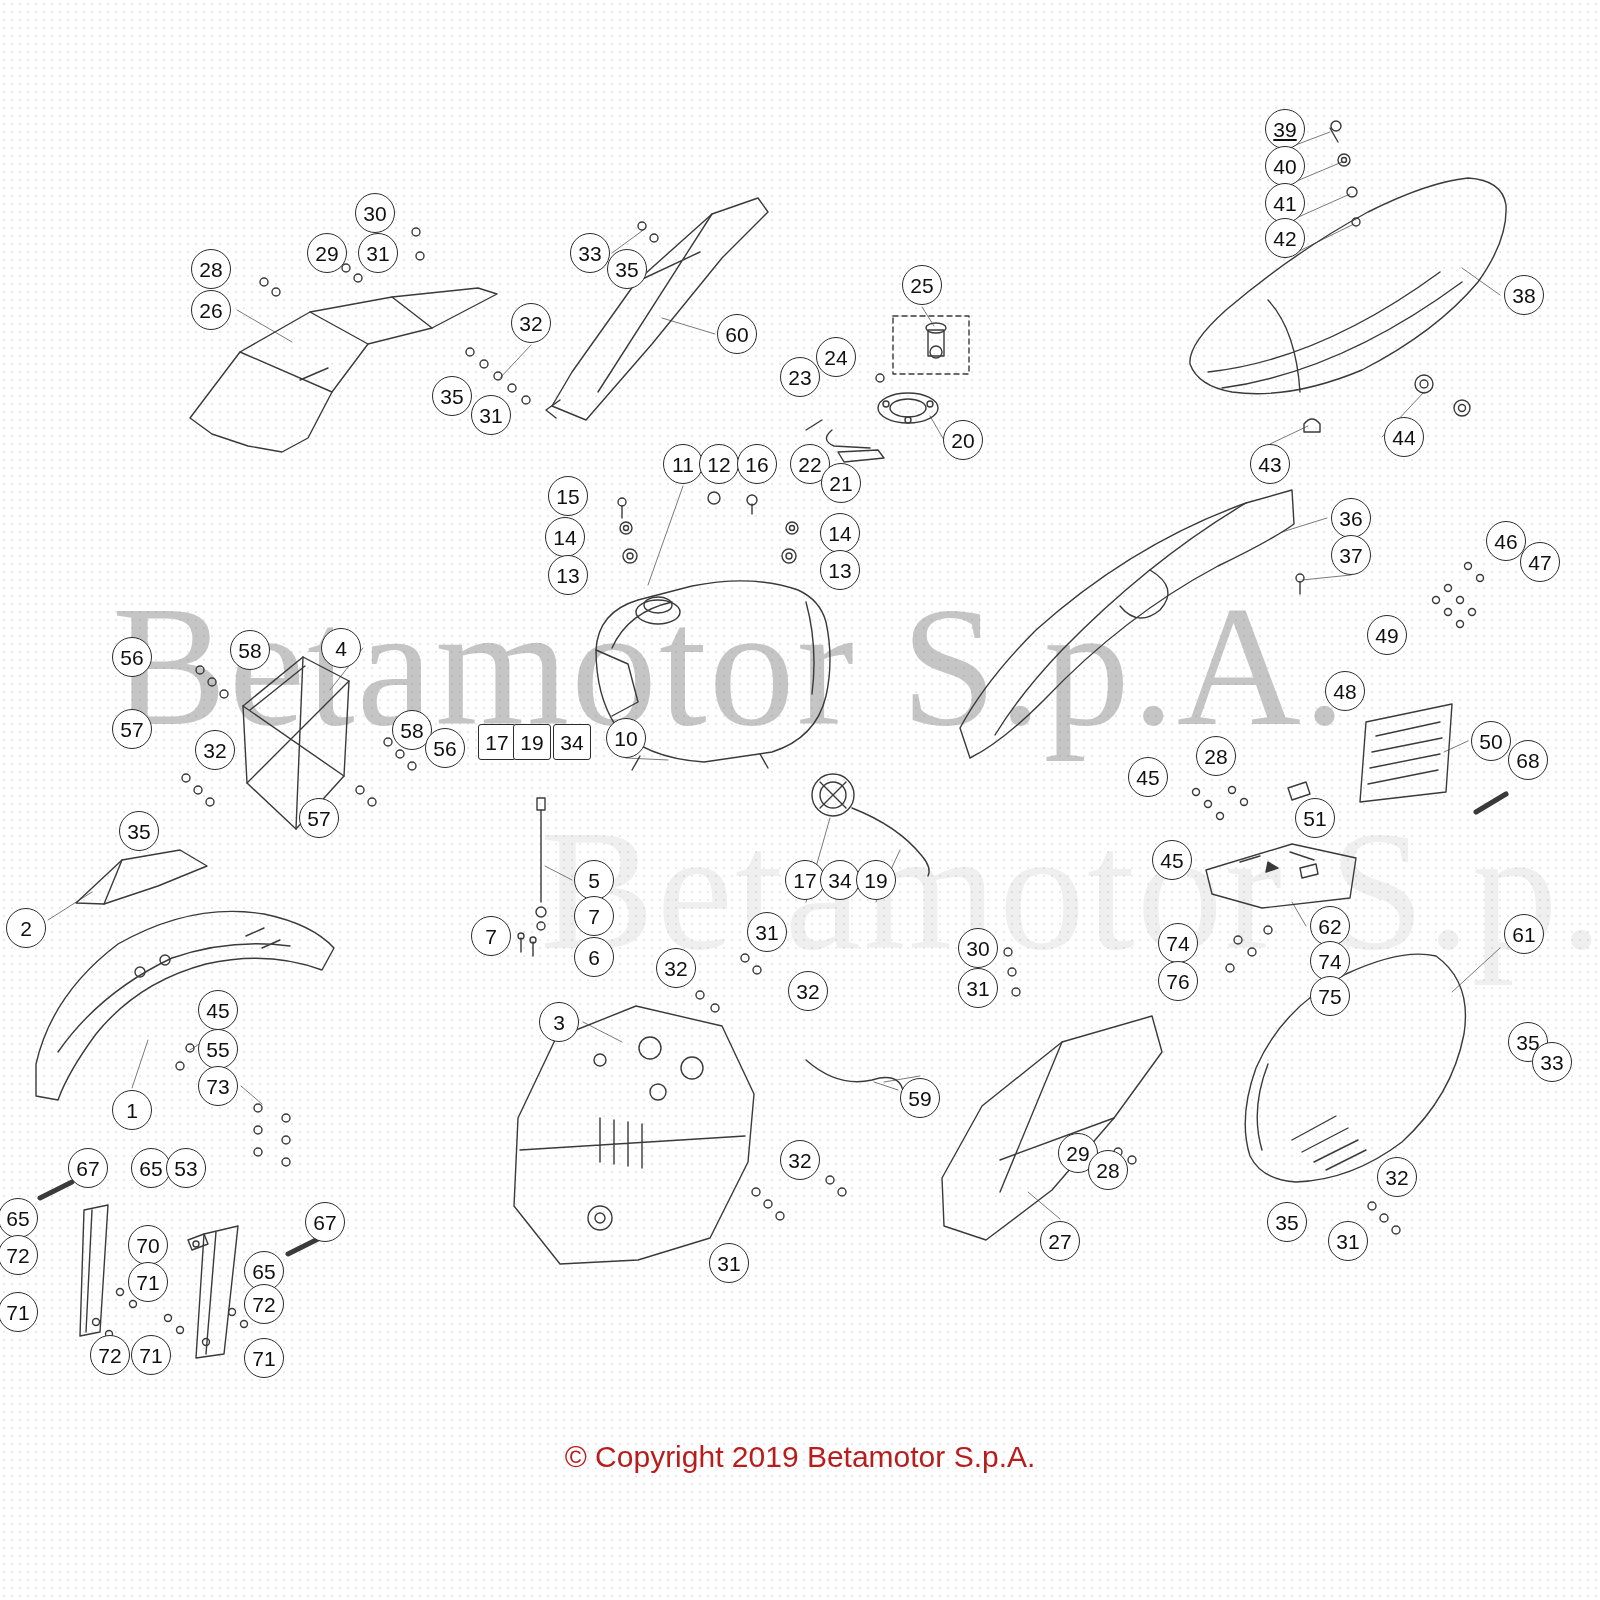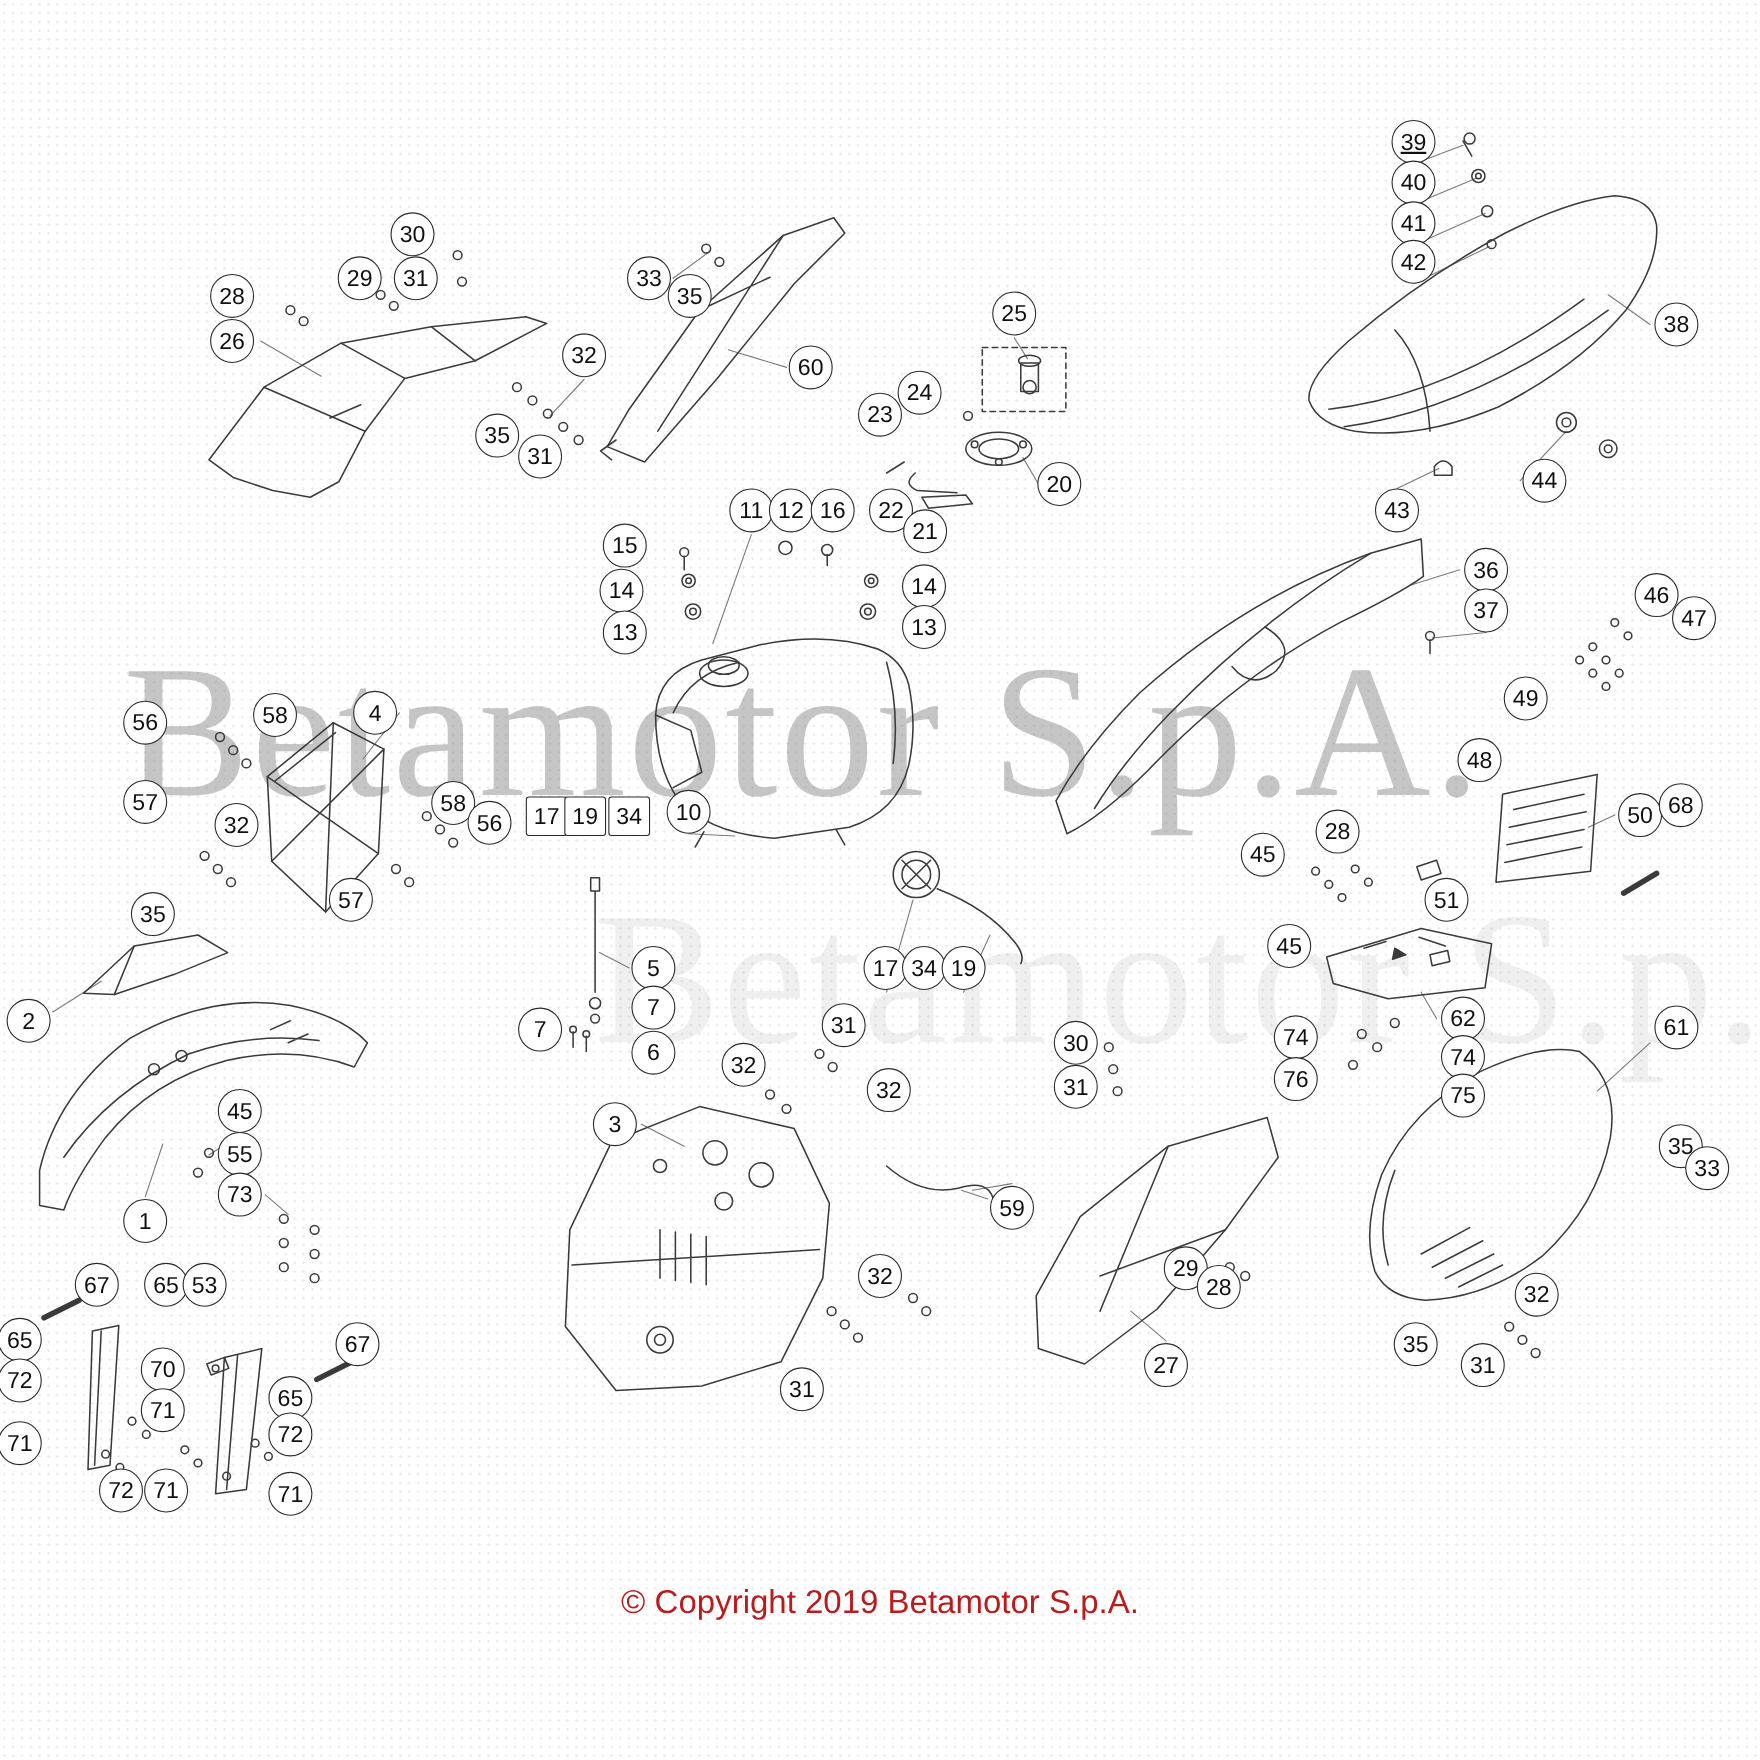--- a/index.html
+++ b/index.html
@@ -355,21 +355,21 @@
       <div class="callout" style="left: 568px; top: 575px;">13</div>
       <div class="callout" style="left: 840px; top: 533px;">14</div>
       <div class="callout" style="left: 840px; top: 570px;">13</div>
       <div class="callout" style="left: 1351px; top: 518px;">36</div>
       <div class="callout" style="left: 1351px; top: 555px;">37</div>
       <div class="callout" style="left: 1506px; top: 541px;">46</div>
       <div class="callout" style="left: 1540px; top: 562px;">47</div>
       <div class="callout" style="left: 1387px; top: 635px;">49</div>
       <div class="callout" style="left: 1345px; top: 691px;">48</div>
       <div class="callout" style="left: 1491px; top: 741px;">50</div>
-      <div class="callout" style="left: 1528px; top: 732px;">68</div>
+      <div class="callout" style="left: 1528px; top: 760px;">68</div>
       <div class="callout" style="left: 132px; top: 657px;">56</div>
       <div class="callout" style="left: 250px; top: 650px;">58</div>
       <div class="callout" style="left: 341px; top: 648px;">4</div>
       <div class="callout" style="left: 132px; top: 729px;">57</div>
       <div class="callout" style="left: 215px; top: 750px;">32</div>
       <div class="callout" style="left: 412px; top: 730px;">58</div>
       <div class="callout" style="left: 445px; top: 748px;">56</div>
       <div class="callout square" style="left: 497px; top: 742px;">17</div>
       <div class="callout square" style="left: 532px; top: 742px;">19</div>
       <div class="callout square" style="left: 572px; top: 742px;">34</div>

